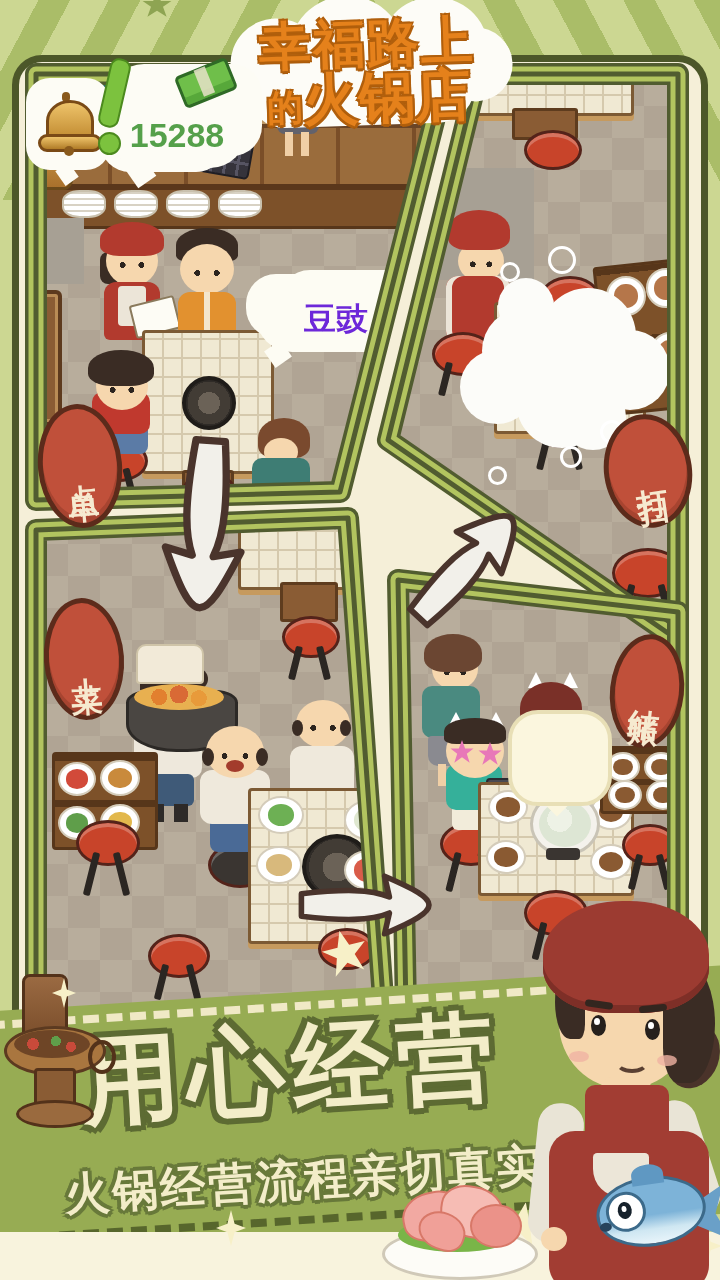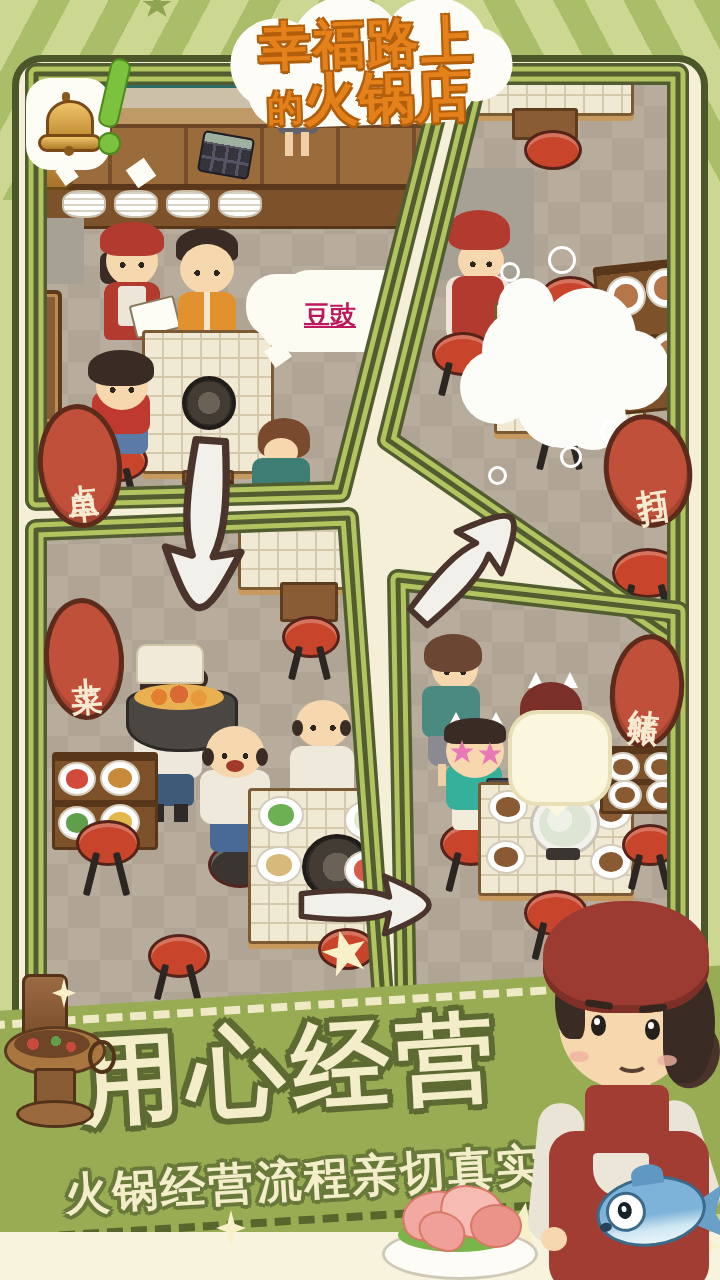--- a/index.html
+++ b/index.html
@@ -135,21 +135,21 @@
 
     <div class="a" style="left:258px;top:418px;width:52px;height:40px;background:#7a4a2e;border-radius:50% 50% 30% 30%;"></div>
     <div class="a face" style="left:264px;top:438px;width:34px;height:28px;"></div>
     <div class="a" style="left:252px;top:458px;width:58px;height:50px;background:#3e7d74;border-radius:10px;"></div>
     <div class="a" style="left:262px;top:498px;width:42px;height:28px;background:#c9a8c4;border:2px solid #8f6e8c;border-radius:6px;"></div>
     <div class="a stool" style="left:250px;top:520px;width:54px;height:36px;background:#3a3531;"></div>
 
     <div class="a stool" style="left:182px;top:470px;width:48px;height:34px;top:472px;"></div>
 
     <div class="a" style="left:256px;top:276px;width:150px;height:76px;background:#fdfcf3;border-radius:36px;box-shadow:18px -10px 0 -4px #fdfcf3,-16px -8px 0 -6px #fdfcf3;">
-      <span class="a" style="left:48px;top:22px;font-size:26px;color:#be185d;font-weight:bold;text-decoration:underline;">豆豉</span>
+      <span class="a" style="left:48px;top:22px;font-size:32px;color:#6d28d9;font-weight:bold;">豆豉</span>
     </div>
     <div class="a" style="left:268px;top:344px;width:20px;height:20px;background:#fdfcf3;transform:rotate(55deg);"></div>
   </div>
 
   <div class="a pc" style="clip-path:polygon(478px 74px,678px 74px,678px 640px,388px 440px);">
     <div class="a floor" style="left:388px;top:74px;width:292px;height:570px;"></div>
 
     <div class="a tbl" style="left:468px;top:70px;width:160px;height:40px;"></div>
     <div class="a ped" style="left:512px;top:108px;width:60px;height:26px;"></div>
     <div class="a stool" style="left:524px;top:130px;width:52px;height:34px;"></div>
@@ -489,20 +489,26 @@
   <div class="a bubble" style="left:26px;top:78px;width:84px;height:92px;">
     <div class="a">
       <i class="a" style="left:22px;top:14px;width:8px;height:10px;background:#8a5a1c;border-radius:4px;left:36px;"></i>
       <i class="a" style="left:20px;top:22px;width:42px;height:36px;background:linear-gradient(#eec36a,#c08a30);border:3px solid #7a4a16;border-radius:50% 50% 18% 18%;"></i>
       <i class="a" style="left:12px;top:56px;width:58px;height:12px;background:linear-gradient(#eec36a,#b07c28);border:3px solid #7a4a16;border-radius:10px;"></i>
       <i class="a r" style="left:38px;top:68px;width:10px;height:10px;background:#8a5a1c;"></i>
     </div>
   </div>
   <div class="a" style="left:58px;top:166px;width:18px;height:16px;background:#fdfcf5;transform:rotate(55deg);z-index:8;"></div>
 
+  <div class="a bubble" style="left:108px;top:64px;width:138px;height:104px;border-radius:36px;box-shadow:22px -6px 0 -6px #fdfcf5,-14px 10px 0 -6px #fdfcf5;">
+    <div class="a" style="left:70px;top:2px;width:50px;height:28px;background:#6fbf4a;border:3px solid #2f6a26;border-radius:5px;transform:rotate(-22deg);box-shadow:inset 0 -8px 0 #57a83a;">
+      <i class="a" style="left:18px;top:-2px;width:12px;height:28px;background:#e8e2c8;opacity:.85;"></i>
+    </div>
+    <div class="a" style="left:0;top:52px;width:138px;text-align:center;font-size:34px;font-weight:bold;color:#55a04a;">15288</div>
+  </div>
   <div class="a" style="left:130px;top:162px;width:22px;height:22px;background:#fdfcf5;transform:rotate(55deg);z-index:8;"></div>
 
   <div class="a" style="left:104px;top:58px;z-index:9;">
     <i class="a" style="left:0;top:0;width:17px;height:66px;background:#7cc23e;border:2px solid #4c8a1e;border-radius:9px;transform:rotate(13deg);"></i>
     <i class="a r" style="left:-6px;top:74px;width:19px;height:19px;background:#7cc23e;border:2px solid #4c8a1e;"></i>
   </div>
 
 </div>
 
 </body></html>

